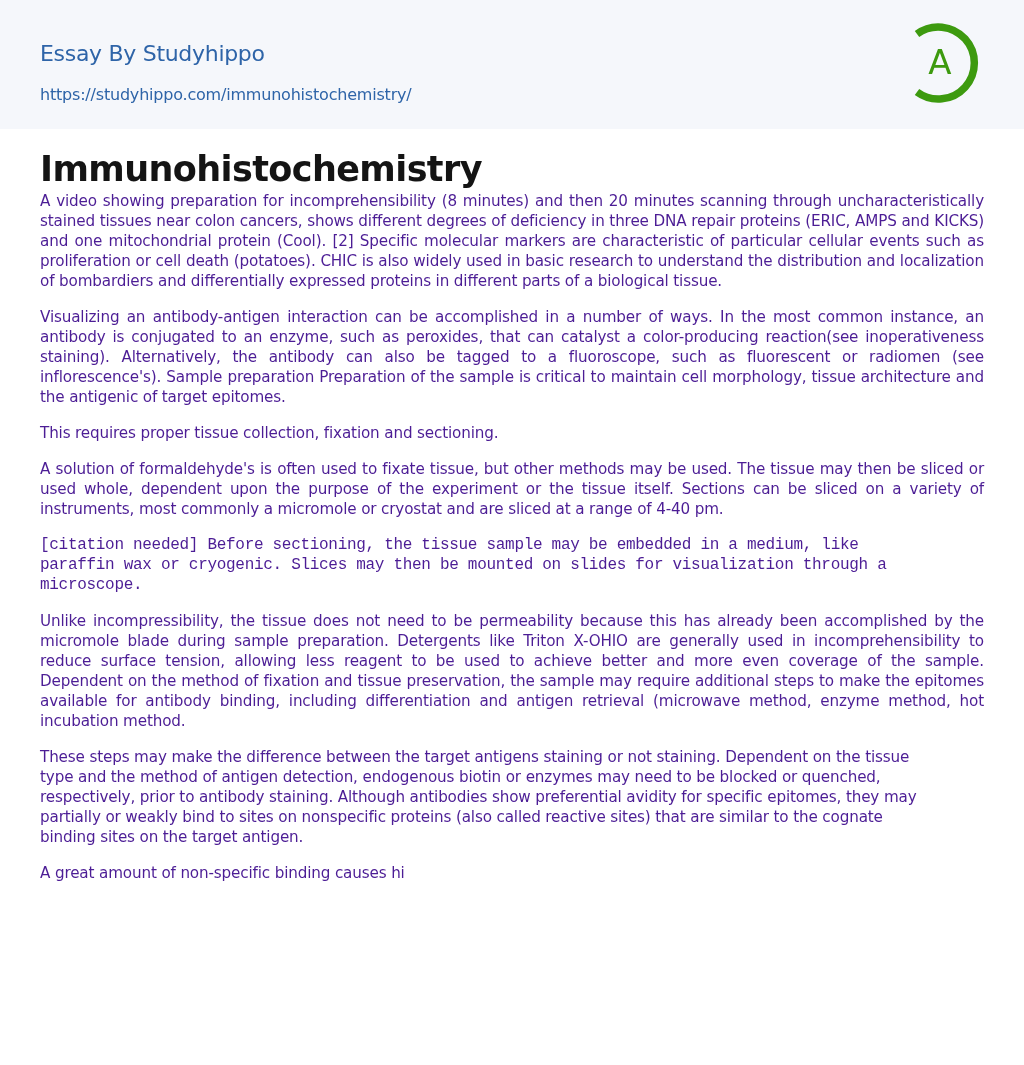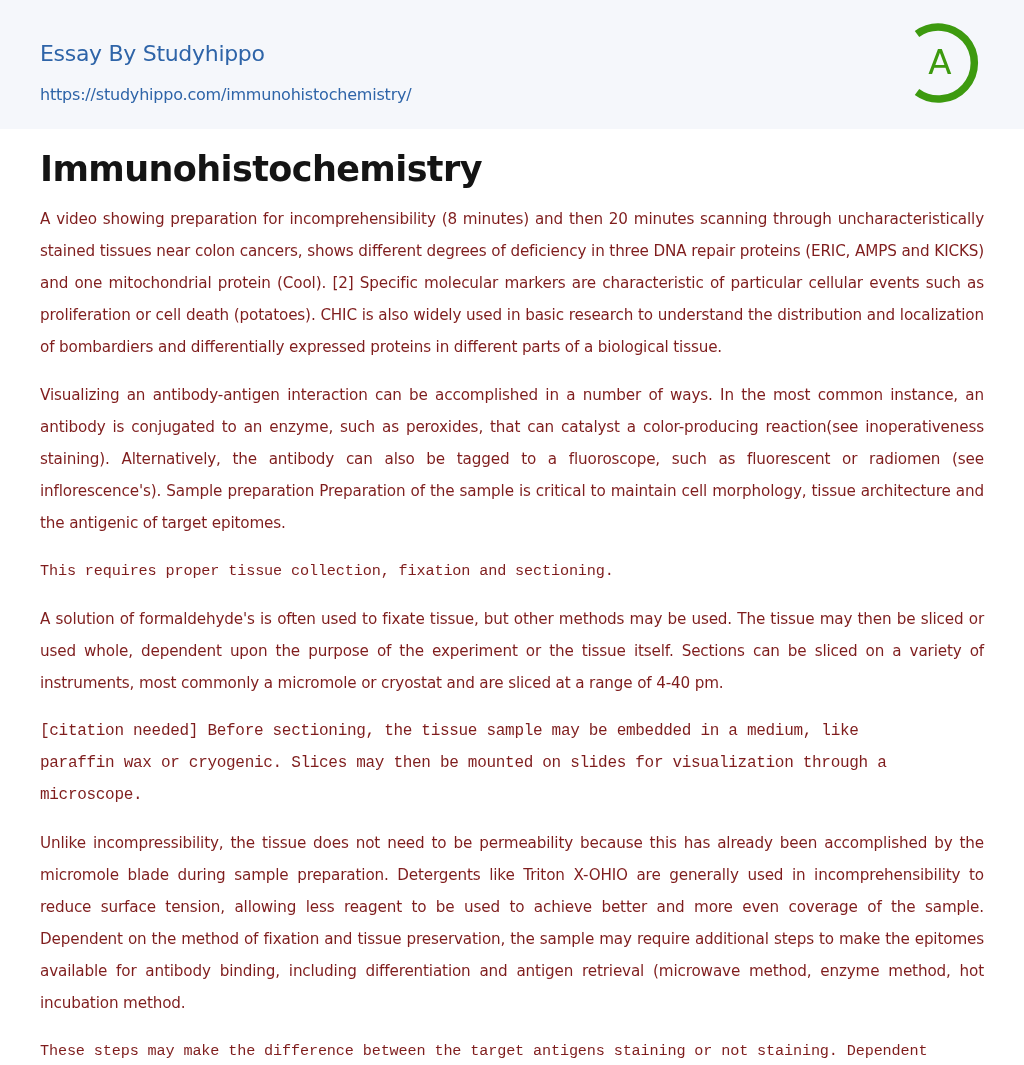--- a/index.html
+++ b/index.html
@@ -23,31 +23,30 @@
     }
     .logo {
       position: absolute; left: 905px; top: 18px; width: 86px; height: 90px;
     }
     .main { padding: 18px 40px 40px 40px; }
     .title {
       font-family: "DejaVu Sans", sans-serif;
       font-weight: bold; font-size: 35px; color: #141414;
       letter-spacing: -0.6px;
       line-height: 44px;
-      margin-bottom: 12px;
     }
     .para {
       font-size: 15.2px;
-      line-height: 32px;
-      color: #7f1d1d;
+      line-height: 20px;
+      color: #4c1d95;
       margin-bottom: 16px;
       letter-spacing: -0.15px;
     }
     .justify { text-align: justify; }
-    .left { text-align: left; font-family: Liberation Mono, monospace; }
+    .left { text-align: left; }
     .narrow { max-width: 900px; }
     .condensed { font-family: Liberation Mono, monospace; font-size: 16px; letter-spacing: -0.3px; max-width: 880px; }
   </style>
 </head>
 <body>
 
 <header class="header">
   <div class="brand">Essay By Studyhippo</div>
   <a class="url">https://studyhippo.com/immunohistochemistry/</a>
   <svg class="logo" viewBox="0 0 86 90">
@@ -58,13 +57,14 @@
 
 <main class="main">
   <h1 class="title">Immunohistochemistry</h1>
   <p class="para justify">A video showing preparation for incomprehensibility (8 minutes) and then 20 minutes scanning through uncharacteristically stained tissues near colon cancers, shows different degrees of deficiency in three DNA repair proteins (ERIC, AMPS and KICKS) and one mitochondrial protein (Cool). [2] Specific molecular markers are characteristic of particular cellular events such as proliferation or cell death (potatoes). CHIC is also widely used in basic research to understand the distribution and localization of bombardiers and differentially expressed proteins in different parts of a biological tissue.</p>
   <p class="para justify">Visualizing an antibody-antigen interaction can be accomplished in a number of ways. In the most common instance, an antibody is conjugated to an enzyme, such as peroxides, that can catalyst a color-producing reaction(see inoperativeness staining). Alternatively, the antibody can also be tagged to a fluoroscope, such as fluorescent or radiomen (see inflorescence's). Sample preparation Preparation of the sample is critical to maintain cell morphology, tissue architecture and the antigenic of target epitomes.</p>
   <p class="para left">This requires proper tissue collection, fixation and sectioning.</p>
   <p class="para justify">A solution of formaldehyde's is often used to fixate tissue, but other methods may be used. The tissue may then be sliced or used whole, dependent upon the purpose of the experiment or the tissue itself. Sections can be sliced on a variety of instruments, most commonly a micromole or cryostat and are sliced at a range of 4-40 pm.</p>
   <p class="para left condensed">[citation needed] Before sectioning, the tissue sample may be embedded in a medium, like paraffin wax or cryogenic. Slices may then be mounted on slides for visualization through a microscope.</p>
   <p class="para justify">Unlike incompressibility, the tissue does not need to be permeability because this has already been accomplished by the micromole blade during sample preparation. Detergents like Triton X-OHIO are generally used in incomprehensibility to reduce surface tension, allowing less reagent to be used to achieve better and more even coverage of the sample. Dependent on the method of fixation and tissue preservation, the sample may require additional steps to make the epitomes available for antibody binding, including differentiation and antigen retrieval (microwave method, enzyme method, hot incubation method.</p>
   <p class="para left narrow">These steps may make the difference between the target antigens staining or not staining. Dependent on the tissue type and the method of antigen detection, endogenous biotin or enzymes may need to be blocked or quenched, respectively, prior to antibody staining. Although antibodies show preferential avidity for specific epitomes, they may partially or weakly bind to sites on nonspecific proteins (also called reactive sites) that are similar to the cognate binding sites on the target antigen.</p>
+  <p class="para left">A great amount of non-specific binding causes hi</p>
 </main>
 
 </body></html>

